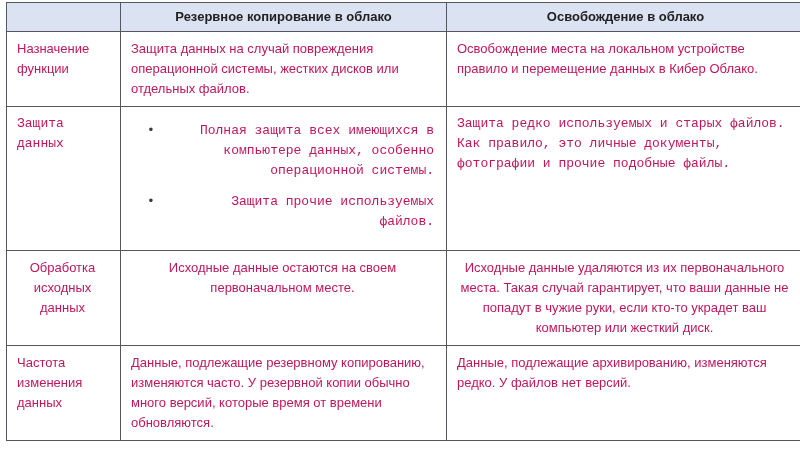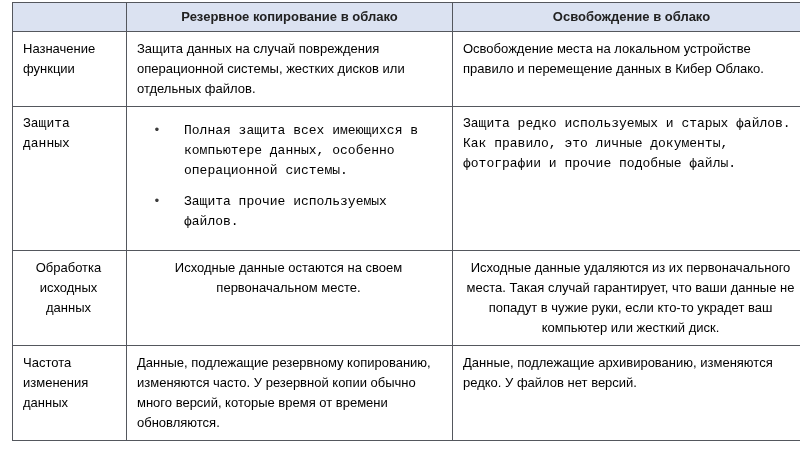--- a/index.html
+++ b/index.html
@@ -1,36 +1,36 @@
 <!DOCTYPE html>
 <html><head>
 <meta charset="utf-8">
 <style>
   html, body { margin: 0; padding: 0; background: #ffffff; }
   .doc {
     width: 800px;
     height: 449px;
     box-sizing: border-box;
-    padding: 2px 12px;
+    padding: 2px 6px;
     background: #ffffff;
     font-family: "Liberation Sans", sans-serif;
   }
   table.compare {
     border-collapse: collapse;
     width: 798px;
     table-layout: fixed;
   }
   table.compare th,
   table.compare td {
     border: 1px solid #54575d;
     vertical-align: top;
     padding: 7px 12px 7px 10px;
     font-size: 13px;
     line-height: 20px;
-    color: #000000;
+    color: #be185d;
     overflow: hidden;
     word-wrap: break-word;
   }
   table.compare thead th {
     background: #dbe2f1;
     text-align: center;
     font-weight: bold;
     color: #212121;
     padding: 4px 6px;
   }
@@ -38,20 +38,21 @@
   tr.row-1 { height: 63px; }
   tr.row-2 { height: 118px; font-family: Liberation Mono, monospace; }
   tr.row-3 { height: 59px; }
   tr.row-4 { height: 95px; text-align: center; }
   tr.row-5 { height: 82px; }
   td.row-label { padding-right: 6px; }
   ul.cell-list {
     margin: 7px 0 0 0;
     padding-left: 47px;
     list-style: none;
+    text-align: right;
   }
   ul.cell-list li {
     position: relative;
     margin-bottom: 11px;
   }
   ul.cell-list li::before {
     content: "\2022";
     position: absolute;
     left: -31px;
     top: 0;

